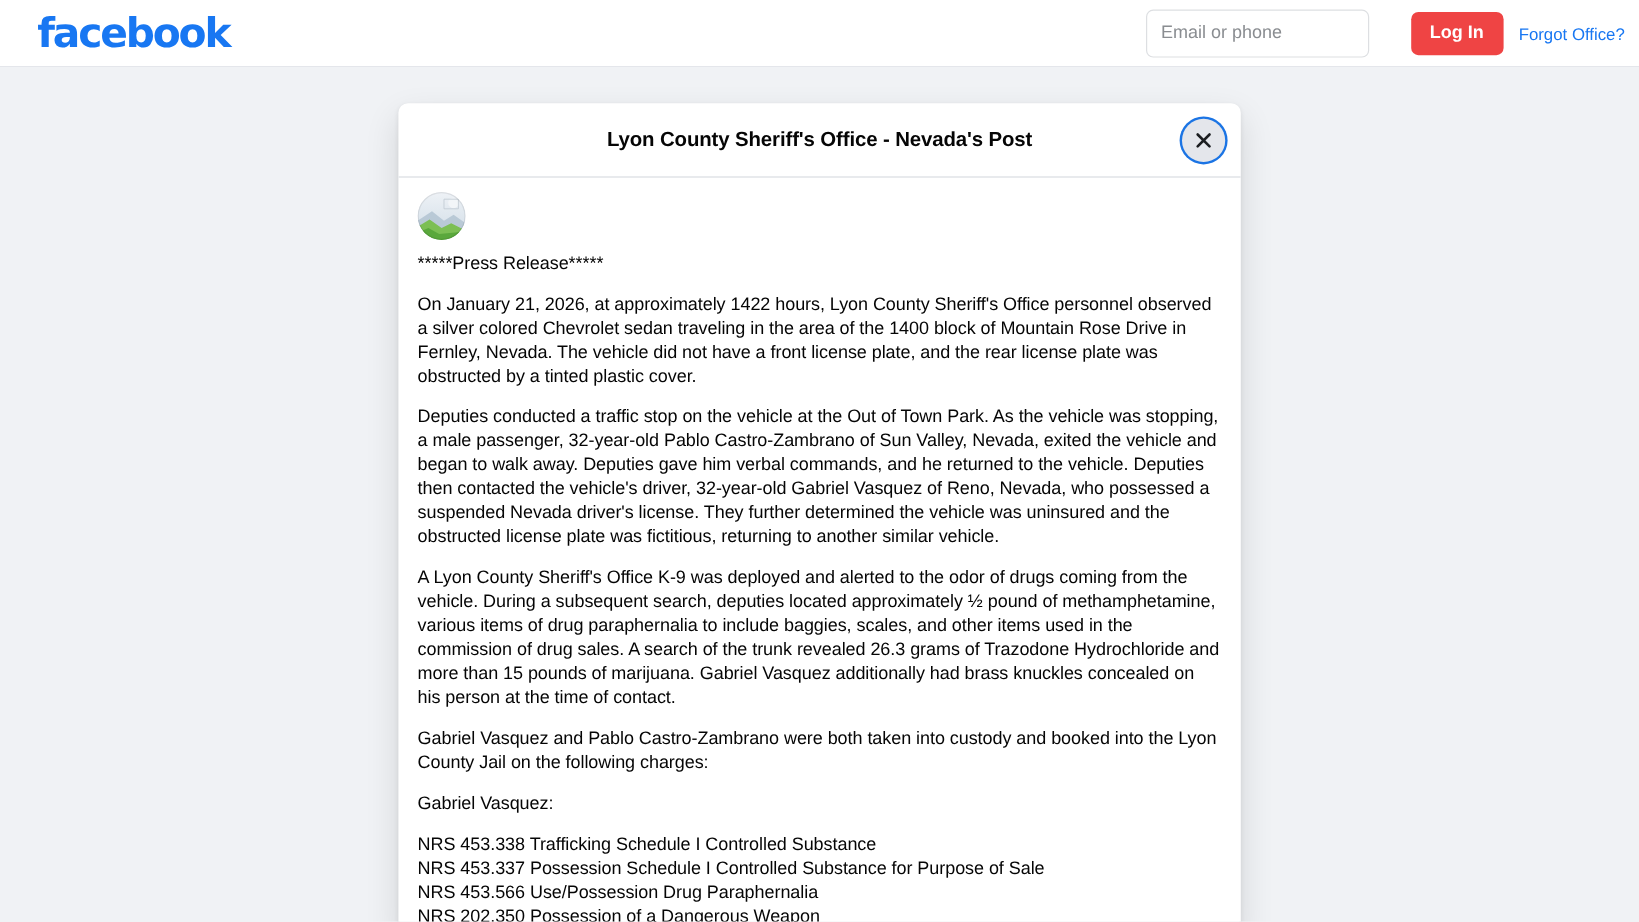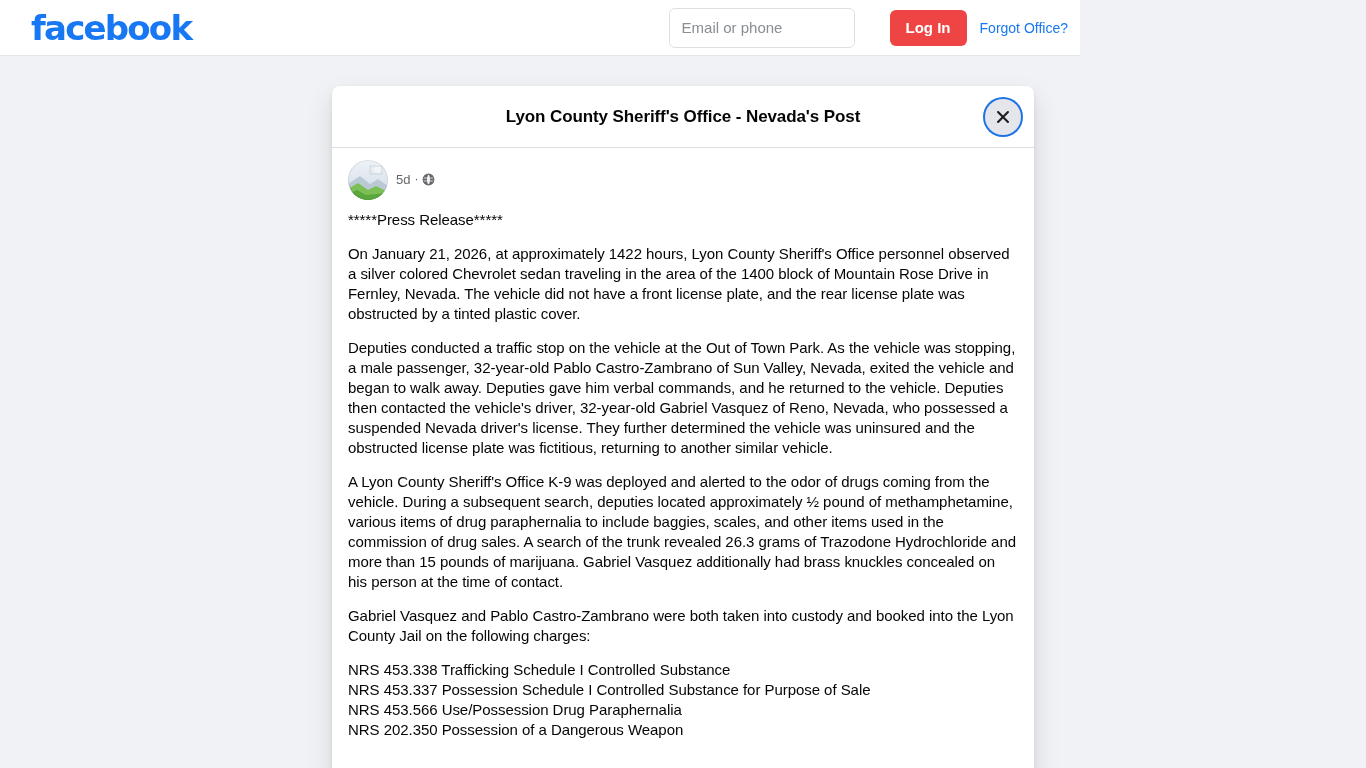--- a/index.html
+++ b/index.html
@@ -11,21 +11,21 @@
     height: 768px;
     overflow: hidden;
     background: #f0f2f5;
     font-family: "Liberation Sans", sans-serif;
     -webkit-font-smoothing: antialiased;
   }
 
   
   .topbar {
     position: relative;
-    width: 1080px;
+    width: 1366px;
     height: 56px;
     background: #ffffff;
     border-bottom: 1px solid #e4e6eb;
     display: flex;
     align-items: center;
   }
   .fb-logo {
     position: absolute;
     left: 31px;
     top: 50%;
@@ -242,41 +242,30 @@
                 <path d="M0 29 L10 23 L20 30 L28 26 L40 32 L40 40 L0 40 Z" fill="#7cbf54"></path>
                 <path d="M0 34 L9 30 L18 35 L40 33 L40 40 L0 40 Z" fill="#5aa83c"></path>
                 <circle cx="30" cy="9" r="4.5" fill="#f2f5f8"></circle>
                 <path d="M22 6 L34 6 L34 14 L22 14 Z" fill="none" stroke="#c6ced6" stroke-width="0.8"></path>
               </g>
               <circle cx="20" cy="20" r="19.5" fill="none" stroke="rgba(0,0,0,0.08)" stroke-width="1"></circle>
             </svg>
           </div>
 
           <div class="author-meta">
-            <div class="post-meta">
-              <span>5d</span>
-              <span class="dot">·</span>
-              <span class="globe-icon">
-                <svg width="13" height="13" viewBox="0 0 16 16" aria-hidden="true">
-                  <circle cx="8" cy="8" r="6.6" fill="#65676b"></circle>
-                  <path d="M8 1.4 C5.6 3.6 5.6 12.4 8 14.6 C10.4 12.4 10.4 3.6 8 1.4 Z" fill="#ffffff" opacity="0.9"></path>
-                  <path d="M1.6 6.2 H14.4 M1.6 9.8 H14.4" stroke="#ffffff" stroke-width="1" opacity="0.9"></path>
-                  <circle cx="8" cy="8" r="6.6" fill="none" stroke="#65676b" stroke-width="1.3"></circle>
-                </svg>
-              </span>
-            </div>
           </div>
         </div>
 
         <div class="post-text">
           <p>*****Press Release*****</p>
           <p>On January 21, 2026, at approximately 1422 hours, Lyon County Sheriff's Office personnel observed a silver colored Chevrolet sedan traveling in the area of the 1400 block of Mountain Rose Drive in Fernley, Nevada. The vehicle did not have a front license plate, and the rear license plate was obstructed by a tinted plastic cover.</p>
           <p>Deputies conducted a traffic stop on the vehicle at the Out of Town Park. As the vehicle was stopping, a male passenger, 32-year-old Pablo Castro-Zambrano of Sun Valley, Nevada, exited the vehicle and began to walk away. Deputies gave him verbal commands, and he returned to the vehicle. Deputies then contacted the vehicle's driver, 32-year-old Gabriel Vasquez of Reno, Nevada, who possessed a suspended Nevada driver's license. They further determined the vehicle was uninsured and the obstructed license plate was fictitious, returning to another similar vehicle.</p>
           <p>A Lyon County Sheriff's Office K-9 was deployed and alerted to the odor of drugs coming from the vehicle. During a subsequent search, deputies located approximately ½ pound of methamphetamine, various items of drug paraphernalia to include baggies, scales, and other items used in the commission of drug sales. A search of the trunk revealed 26.3 grams of Trazodone Hydrochloride and more than 15 pounds of marijuana. Gabriel Vasquez additionally had brass knuckles concealed on his person at the time of contact.</p>
           <p>Gabriel Vasquez and Pablo Castro-Zambrano were both taken into custody and booked into the Lyon County Jail on the following charges:</p>
+          <p>Gabriel Vasquez:</p>
 
           <div class="charge-list">
             <p>NRS 453.338 Trafficking Schedule I Controlled Substance</p>
             <p>NRS 453.337 Possession Schedule I Controlled Substance for Purpose of Sale</p>
             <p>NRS 453.566 Use/Possession Drug Paraphernalia</p>
             <p>NRS 202.350 Possession of a Dangerous Weapon</p>
 
           </div>
         </div>
 

